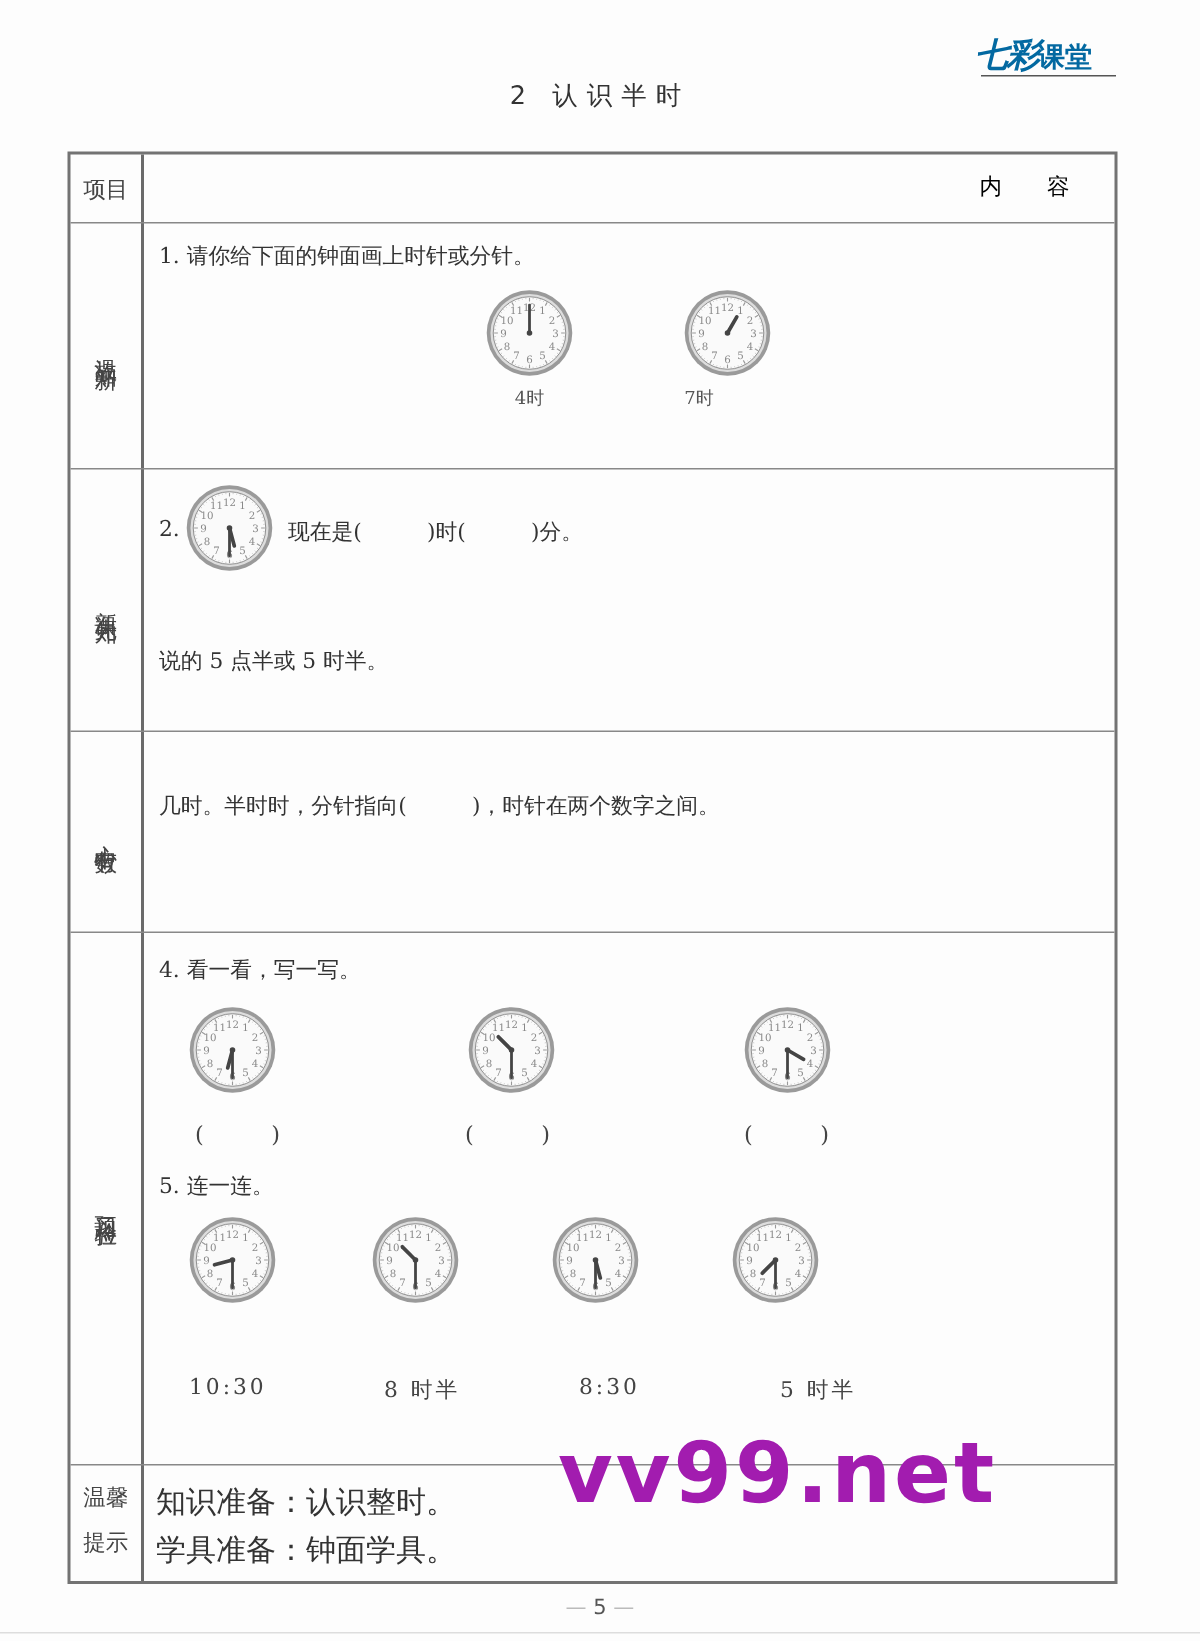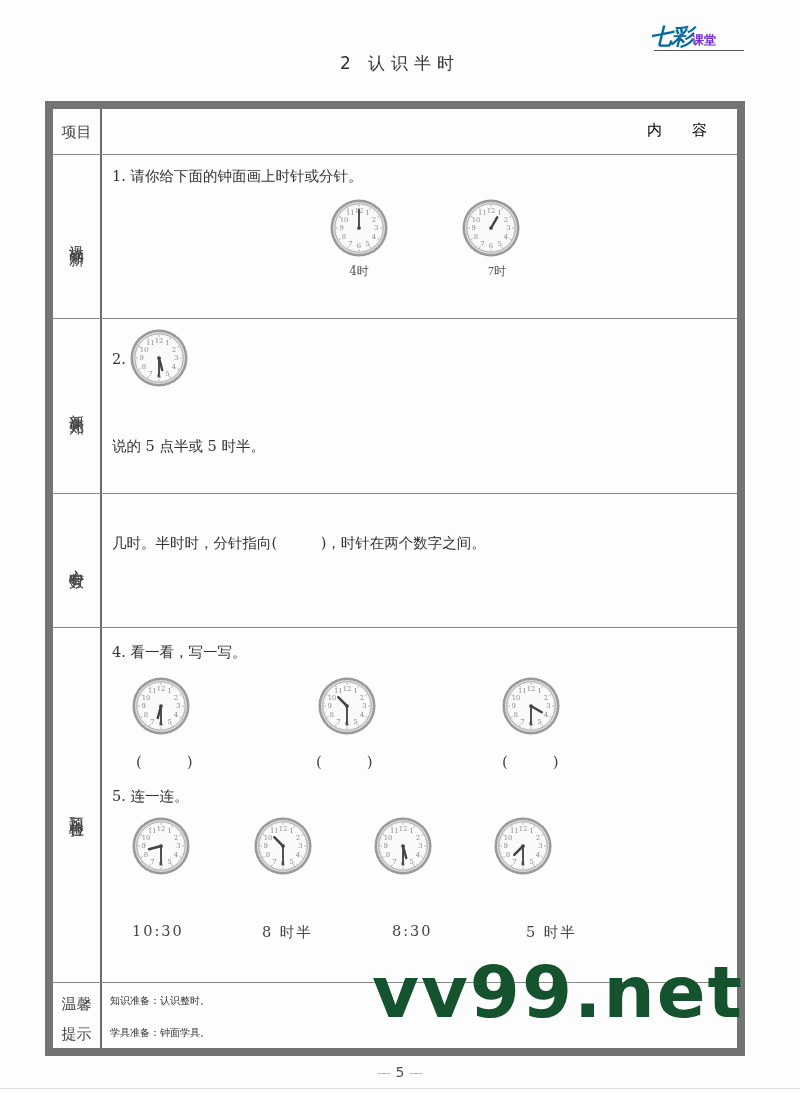--- a/index.html
+++ b/index.html
@@ -1,41 +1,41 @@
 <!DOCTYPE html>
 <html><head>
 <meta charset="utf-8">
 <style>
   html, body { margin:0; padding:0; }
   body { width:800px; height:1094px; background:#fdfdfd; position:relative; overflow:hidden;
          font-family:"DejaVu Serif","Liberation Serif",serif; color:#333; }
   .brand { position:absolute; left:650px; top:22px; width:100px; height:30px; }
   .brand-main { font-family:"DejaVu Serif",serif; font-size:22px; font-weight:bold; font-style:italic; color:#0369a1; letter-spacing:-1px; }
-  .brand-sub { font-family:"DejaVu Sans",sans-serif; font-size:12px; font-weight:bold; color:#6d28d9; }
+  .brand-sub { font-family:"DejaVu Sans",sans-serif; font-size:18px; font-weight:bold; color:#0369a1; }
   .brand-line { position:absolute; left:4px; right:6px; top:28px; height:1px; background:#555; }
   .title { position:absolute; left:0; width:800px; top:52px; text-align:center; font-family:"DejaVu Sans",sans-serif;
            font-size:17px; letter-spacing:6px; color:#333; }
-  .tbl { position:absolute; left:45px; top:101px; width:700px; height:955px; border:8px solid #737373; box-sizing:border-box; }
+  .tbl { position:absolute; left:45px; top:101px; width:700px; height:955px; border:2px solid #737373; box-sizing:border-box; }
   .col-div { position:absolute; left:47px; top:0; bottom:0; width:2px; background:#6a6a6a; }
   .row { position:absolute; left:0; right:0; border-bottom:1.5px solid #888; box-sizing:border-box; }
   .row.last { border-bottom:none; }
   .lbl { position:absolute; left:0; width:47px; top:0; bottom:0; display:flex; align-items:center; justify-content:center;
          font-size:15px; line-height:20px; color:#444; text-align:center; }
   .lbl.vert { writing-mode:vertical-rl; letter-spacing:2px; }
   .cnt { position:absolute; left:49px; right:0; top:0; bottom:0; }
   .hdr-text { position:absolute; left:0; right:0; top:12px; text-align:right; font-size:15px; letter-spacing:30px; color:#000000; }
   .txt { position:absolute; font-size:14.5px; color:#333; white-space:nowrap; }
   .clock { position:absolute; width:62px; height:62px; }
   .clock svg { width:100%; height:100%; display:block; }
   .cap { position:absolute; font-size:12px; color:#555; text-align:center; width:40px; }
   .paren { position:absolute; font-size:15px; color:#444; }
   .opt { position:absolute; font-size:14.5px; color:#444; letter-spacing:2px; }
-  .tips { position:absolute; font-size:10px; color:#333; }
+  .tips { position:absolute; font-size:20px; color:#333; }
   .watermark { position:absolute; left:372px; top:950px; font-family:"DejaVu Sans",sans-serif; font-weight:bold;
-               font-size:72px; color:#14532d; letter-spacing:2px; pointer-events:none; }
+               font-size:56px; color:#a21caf; letter-spacing:2px; pointer-events:none; }
   .pageno { position:absolute; left:0; width:800px; top:1064px; text-align:center; font-family:"DejaVu Sans",sans-serif; font-size:14px; color:#555; }
   .pageno .dash { color:#bbb; }
   .bottom-line { position:absolute; left:0; right:0; top:1088px; height:1px; background:#ddd; }
 </style>
 </head>
 <body>
 
 <div class="brand">
   <span class="brand-main">七彩</span><span class="brand-sub">课堂</span>
   <div class="brand-line"></div>
@@ -213,21 +213,21 @@
             <text x="50" y="82" font-size="11" text-anchor="middle" fill="#888" font-family="DejaVu Serif, serif">6</text>
             <text x="36" y="78.24871130596428" font-size="11" text-anchor="middle" fill="#888" font-family="DejaVu Serif, serif">7</text>
             <text x="25.751288694035726" y="68.00000000000001" font-size="11" text-anchor="middle" fill="#888" font-family="DejaVu Serif, serif">8</text>
             <text x="22" y="54.00000000000001" font-size="11" text-anchor="middle" fill="#888" font-family="DejaVu Serif, serif">9</text>
             <text x="25.75128869403572" y="40" font-size="11" text-anchor="middle" fill="#888" font-family="DejaVu Serif, serif">10</text>
             <text x="35.999999999999986" y="29.751288694035726" font-size="11" text-anchor="middle" fill="#888" font-family="DejaVu Serif, serif">11</text>
             <line x1="50" y1="50" x2="60" y2="32.67949192431122" stroke="#444" stroke-width="4" stroke-linecap="round"></line>
             <circle cx="50" cy="50" r="3" fill="#444"></circle>
           </svg>
         </div>
-      <div class="cap" style="left:375px;top:108px;font-family:Liberation Serif, serif;">7时</div>
+      <div class="cap" style="left:350px;top:108px;">7时</div>
     </div>
   </div>
 
   <div class="row" style="top:210px;height:175px;">
     <div class="lbl vert">新课先知</div>
     <div class="cnt">
       <div class="txt" style="left:10px;top:32px;">2.</div>
       <div class="clock clk" style="left:26px;top:8px;">
           <svg viewBox="0 0 100 100">
             <circle cx="50" cy="50" r="46" fill="#9a9a9a"></circle>
@@ -303,20 +303,21 @@
             <text x="36" y="78.24871130596428" font-size="11" text-anchor="middle" fill="#888" font-family="DejaVu Serif, serif">7</text>
             <text x="25.751288694035726" y="68.00000000000001" font-size="11" text-anchor="middle" fill="#888" font-family="DejaVu Serif, serif">8</text>
             <text x="22" y="54.00000000000001" font-size="11" text-anchor="middle" fill="#888" font-family="DejaVu Serif, serif">9</text>
             <text x="25.75128869403572" y="40" font-size="11" text-anchor="middle" fill="#888" font-family="DejaVu Serif, serif">10</text>
             <text x="35.999999999999986" y="29.751288694035726" font-size="11" text-anchor="middle" fill="#888" font-family="DejaVu Serif, serif">11</text>
             <line x1="50" y1="50" x2="50.00000000000001" y2="80" stroke="#444" stroke-width="3" stroke-linecap="round"></line>
             <line x1="50" y1="50" x2="55.17638090205042" y2="69.31851652578136" stroke="#444" stroke-width="4" stroke-linecap="round"></line>
             <circle cx="50" cy="50" r="3" fill="#444"></circle>
           </svg>
         </div>
+      <div class="txt" style="left:96px;top:32px;">现在是(　　　)时(　　　)分。</div>
       <div class="txt" style="left:10px;top:118px;">说的 5 点半或 5 时半。</div>
     </div>
   </div>
 
   <div class="row" style="top:385px;height:134px;">
     <div class="lbl vert">心中有数</div>
     <div class="cnt">
       <div class="txt" style="left:10px;top:40px;">几时。半时时，分针指向(　　　)，时针在两个数字之间。</div>
     </div>
   </div>

